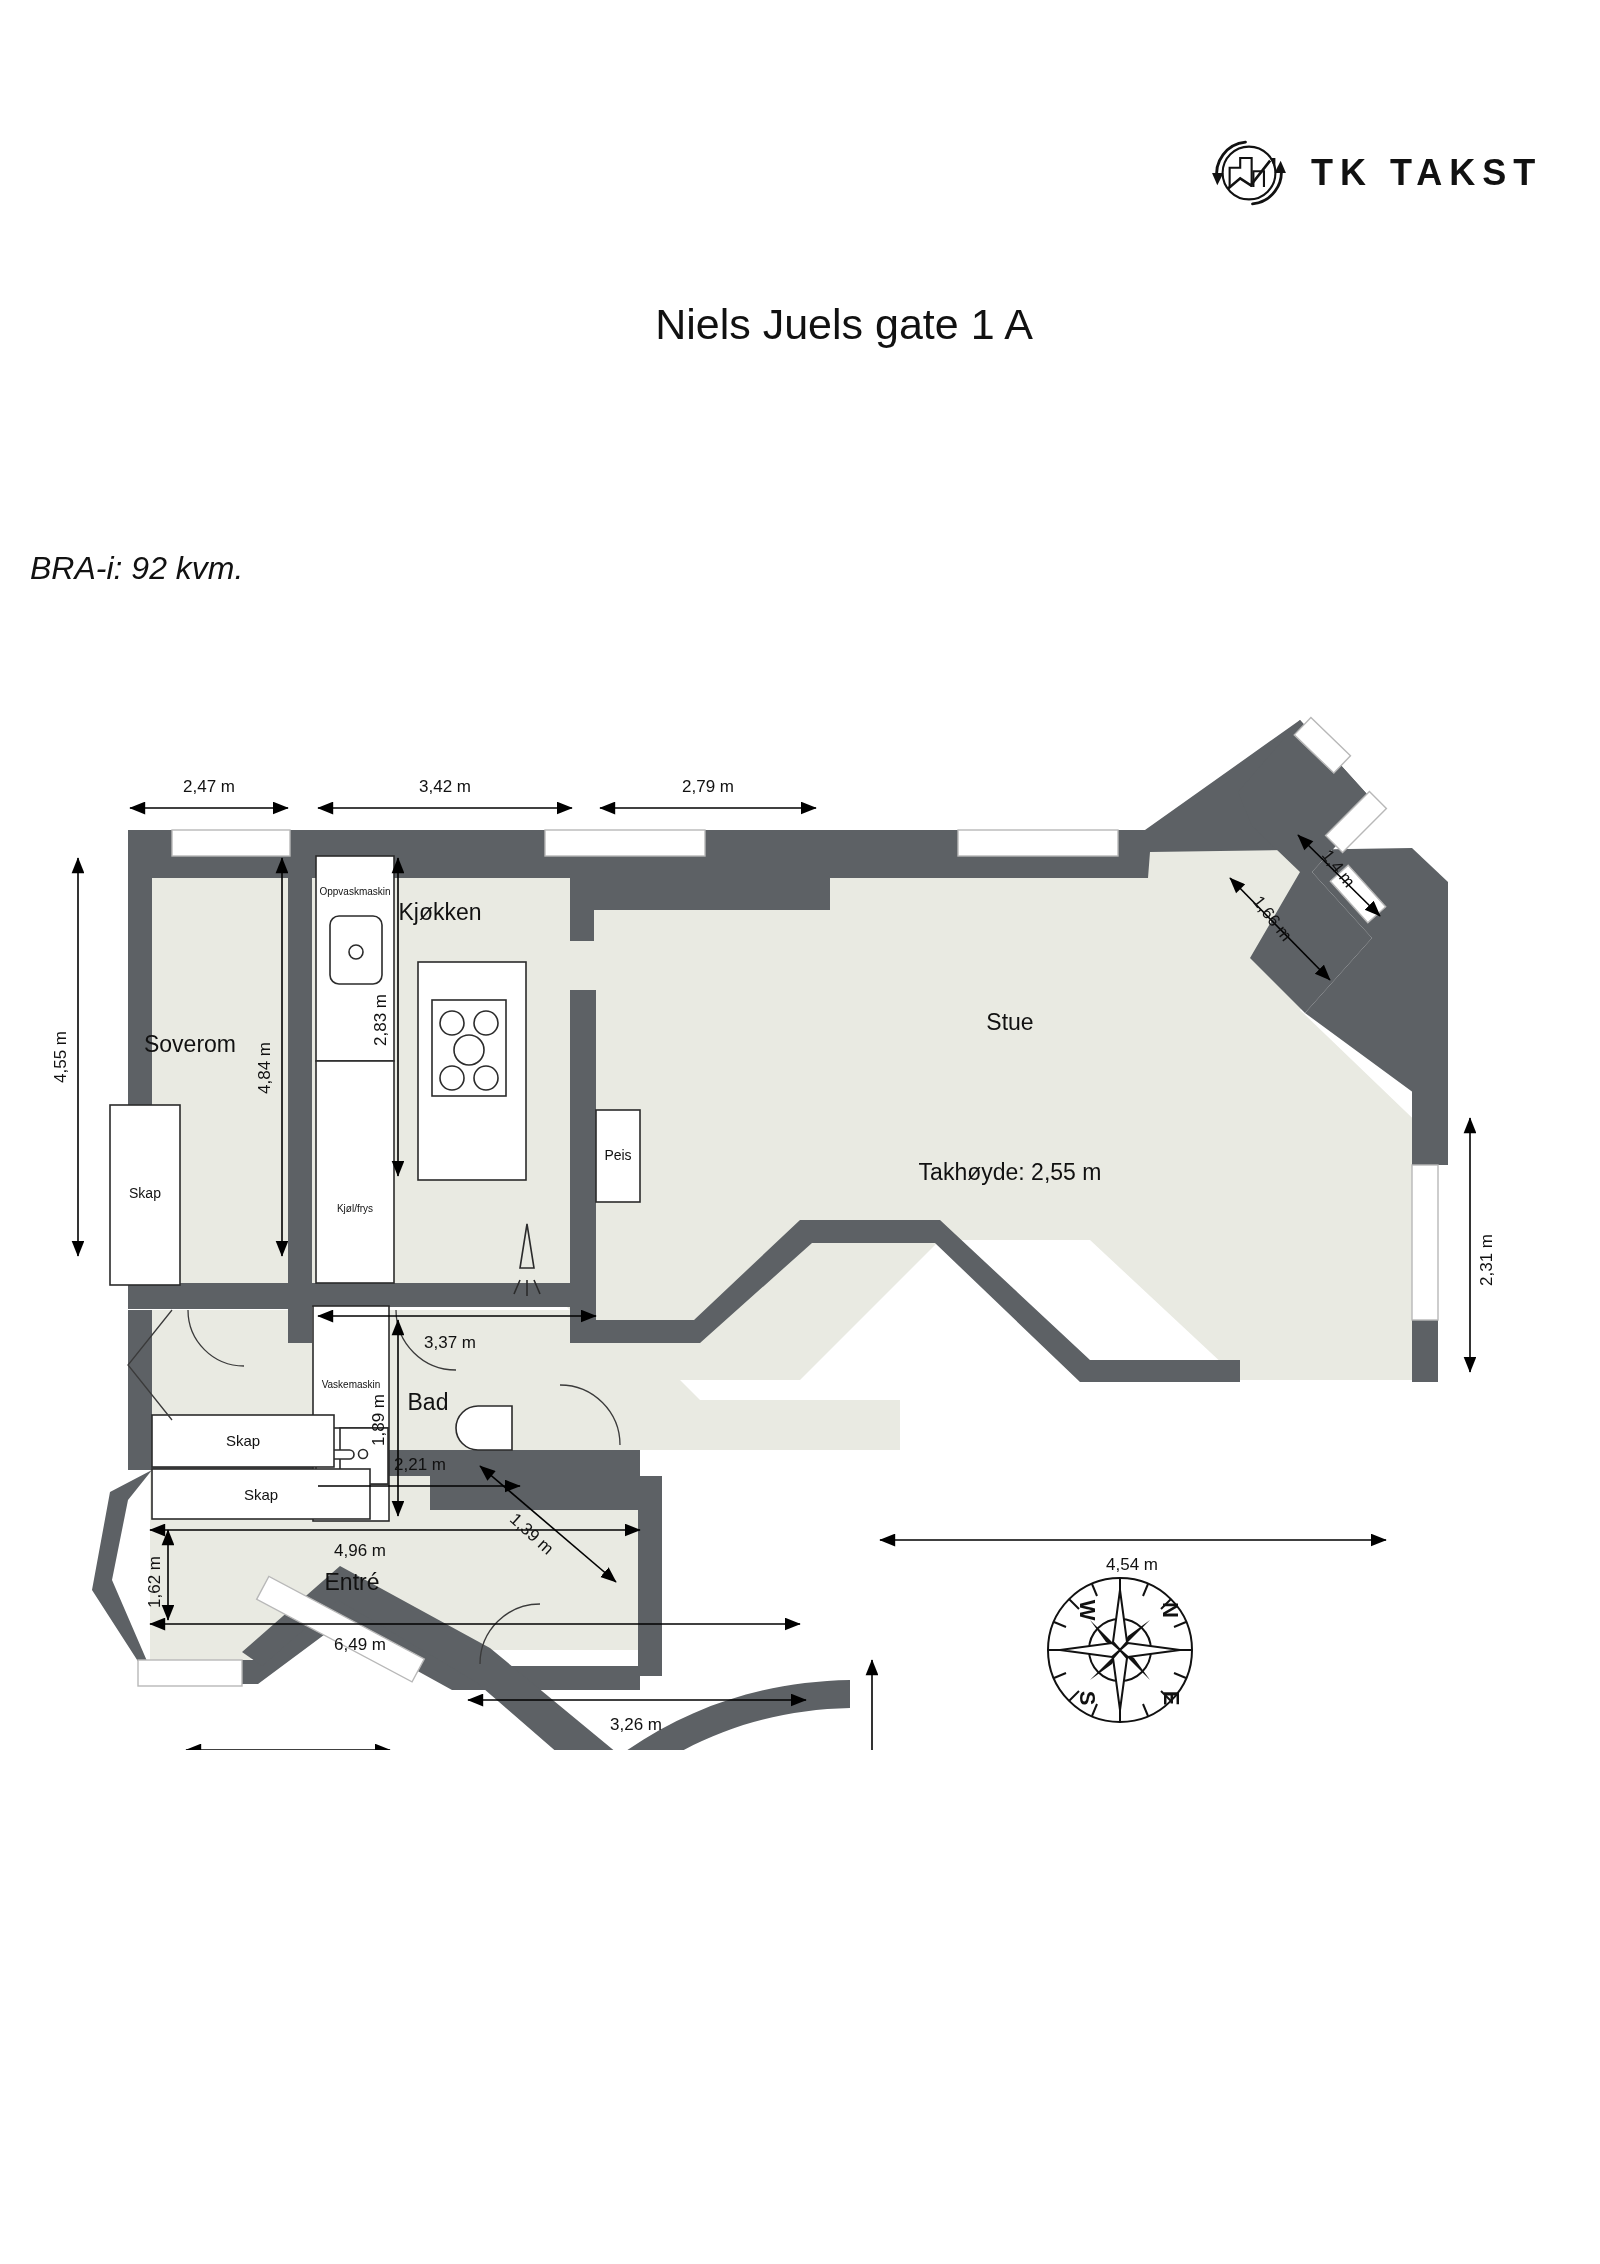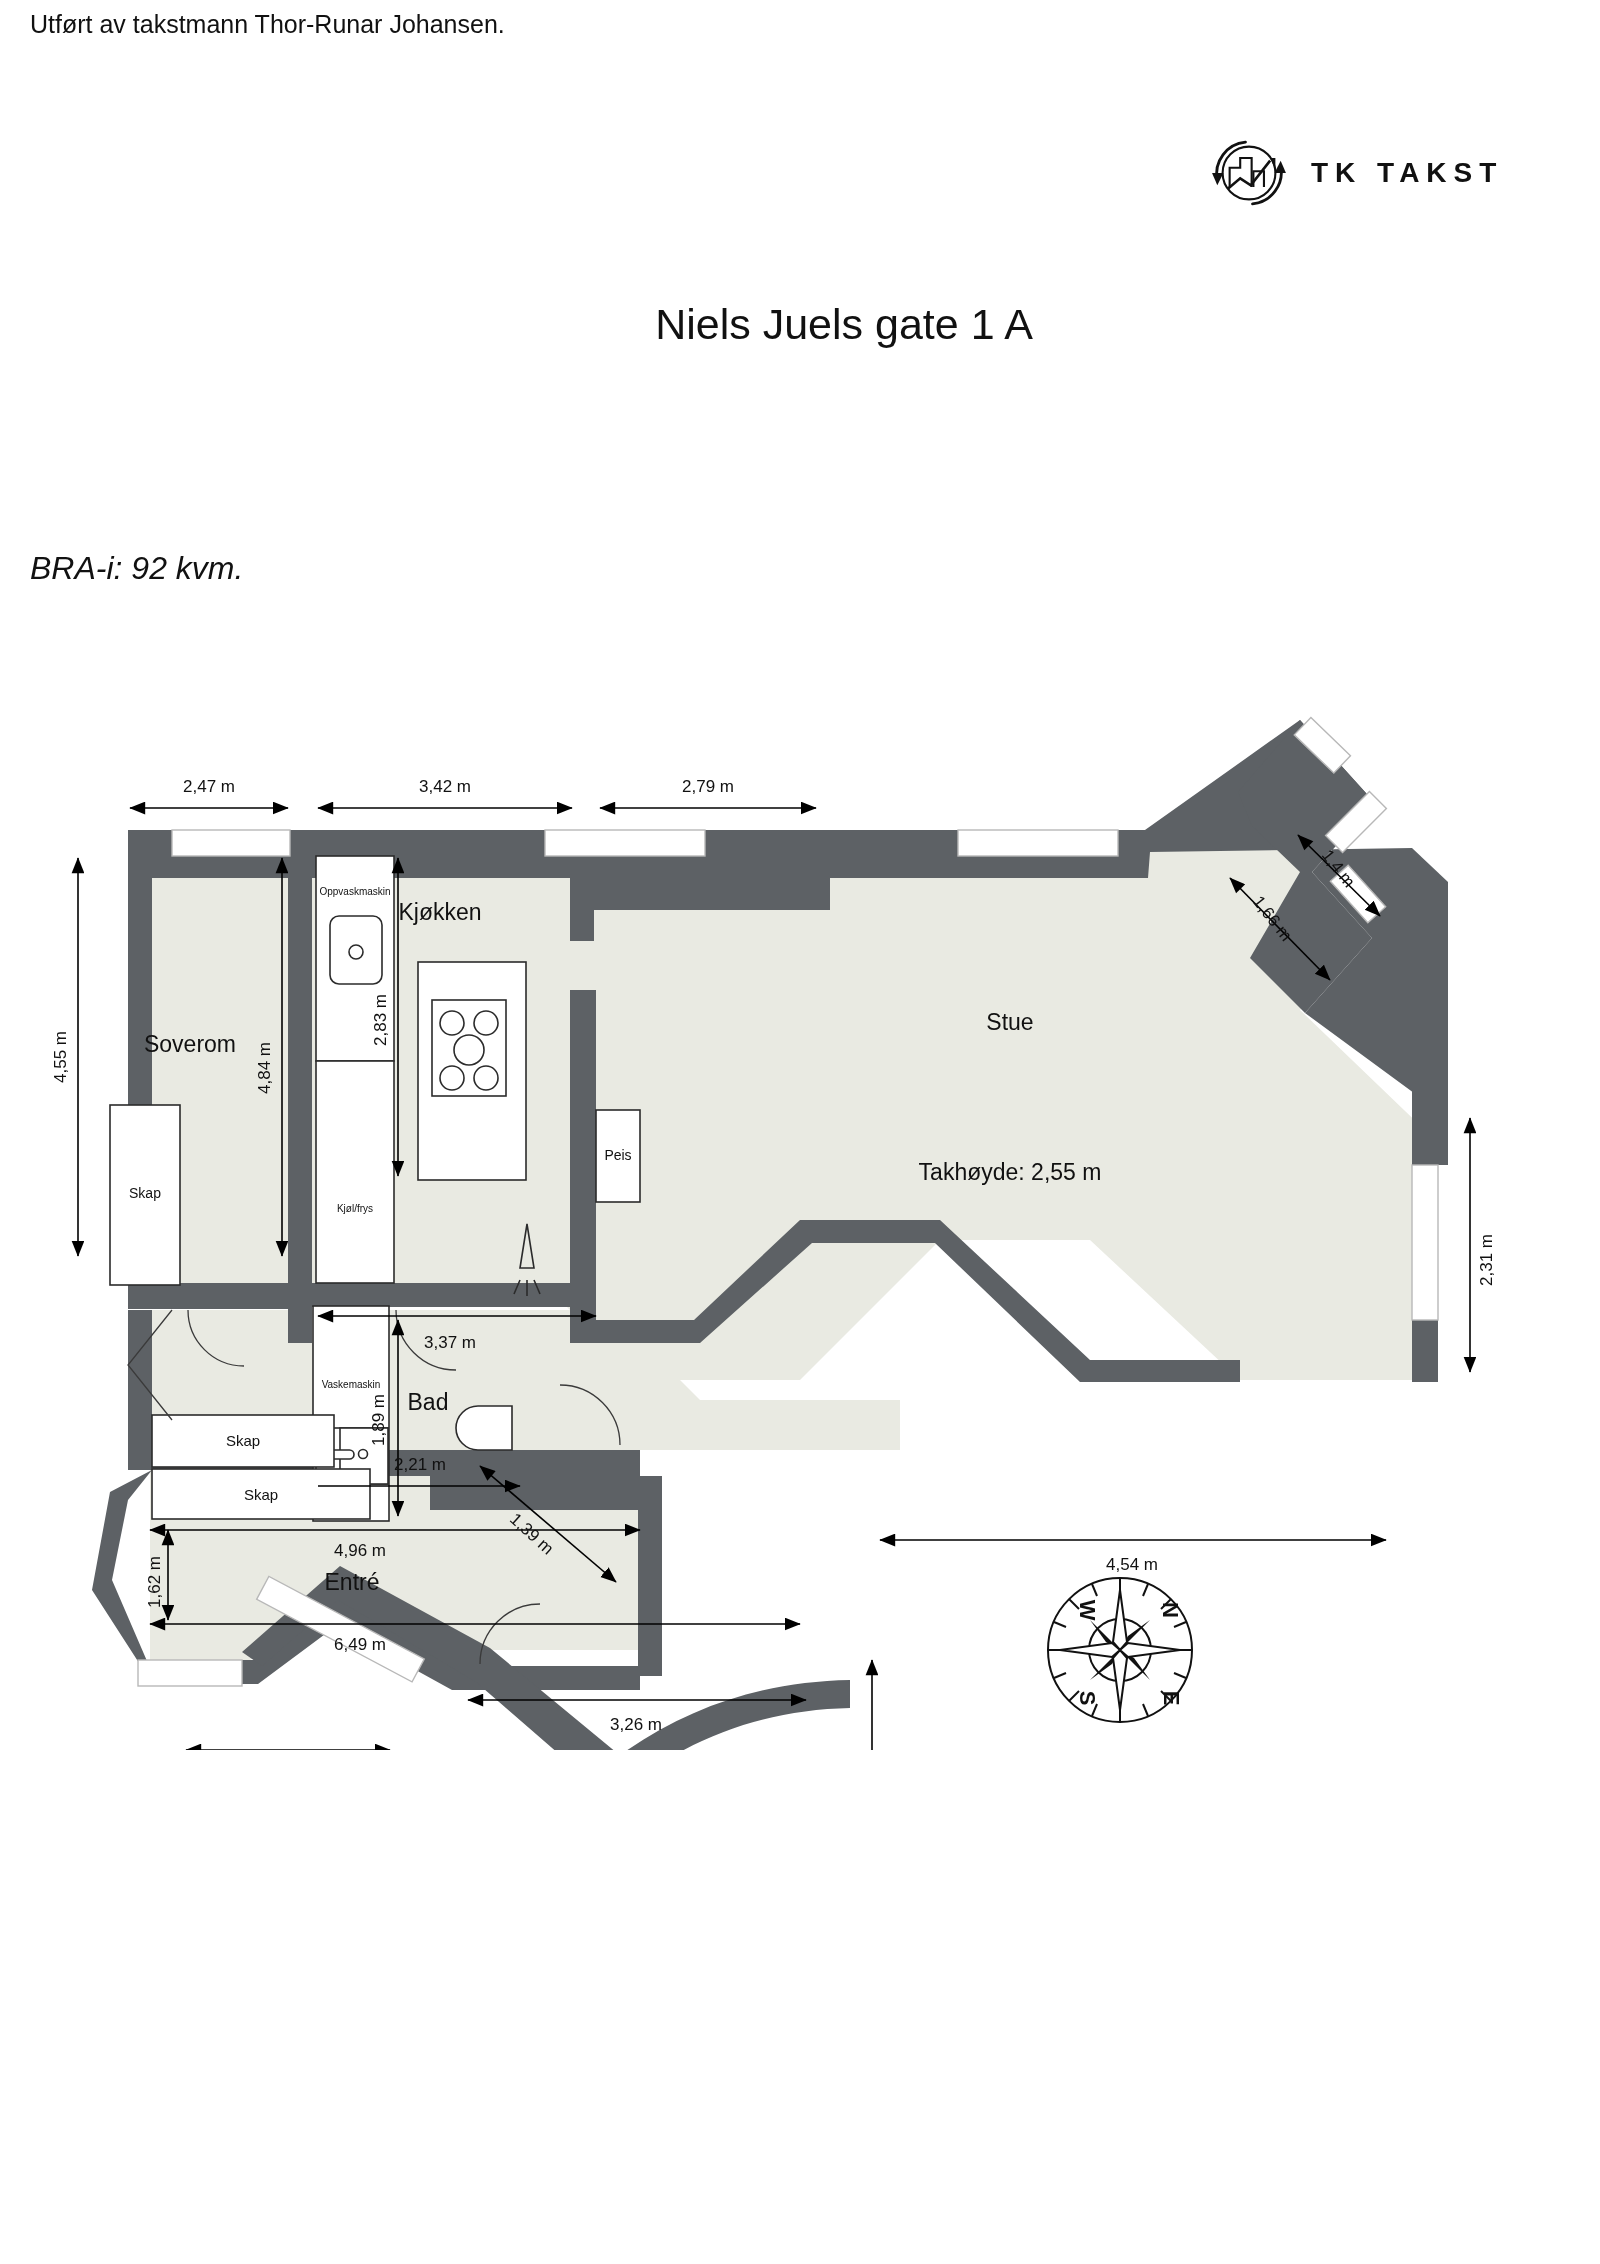--- a/index.html
+++ b/index.html
@@ -11,21 +11,21 @@
     position:absolute;left:30px;top:8px;width:1100px;
     font-size:25px;line-height:1.32;color:#111;
   }
   .disclaimer div{white-space:nowrap;}
   .logo-wrap{
     position:absolute;left:1205px;top:128px;width:380px;height:90px;
     display:flex;align-items:center;gap:18px;
   }
   .logo-mark{width:88px;height:88px;flex:0 0 auto;}
   .logo-text{
-    font-size:28px;letter-spacing:7px;font-weight:700;color:#111;
+    font-size:36px;letter-spacing:7px;font-weight:700;color:#111;
     font-family:"Liberation Sans",sans-serif;white-space:nowrap;
   }
   .title{
     position:absolute;left:0;top:300px;width:1600px;text-align:center;
     font-size:43px;color:#111;margin-left:44px;
   }
   .bra{
     position:absolute;left:30px;top:550px;font-size:32px;color:#111;font-style:italic;
   }
   .plan{position:absolute;left:0;top:620px;width:1600px;height:1080px;}
@@ -39,21 +39,20 @@
   .door{fill:none;stroke:#3a3a3a;stroke-width:1.3;}
   .rlabel{font-family:"Liberation Sans",sans-serif;font-size:23px;fill:#111;text-anchor:middle;}
   .rlabel-sm{font-family:"Liberation Sans",sans-serif;font-size:10px;fill:#111;text-anchor:middle;}
   .dlabel{font-family:"Liberation Sans",sans-serif;font-size:17px;fill:#111;text-anchor:middle;}
   .compass-txt{font-family:"Liberation Sans",sans-serif;font-weight:700;font-size:22px;fill:#111;}
 </style>
 </head>
 <body>
 
 <div class="disclaimer">
-  <div>Utført av takstmann Thor-Runar Johansen.</div>
 </div>
 
 <div class="logo-wrap">
   <span class="logo-mark">
     <svg viewBox="0 0 100 100" width="88" height="88">
       <g fill="none" stroke="#111" stroke-width="3.2" stroke-linecap="round">
         <path d="M14 58 A36 36 0 0 1 46 15"></path>
         <path d="M86 42 A36 36 0 0 1 54 85"></path>
       </g>
       <polygon points="14,64 8,50 21,50" fill="#111"></polygon>

